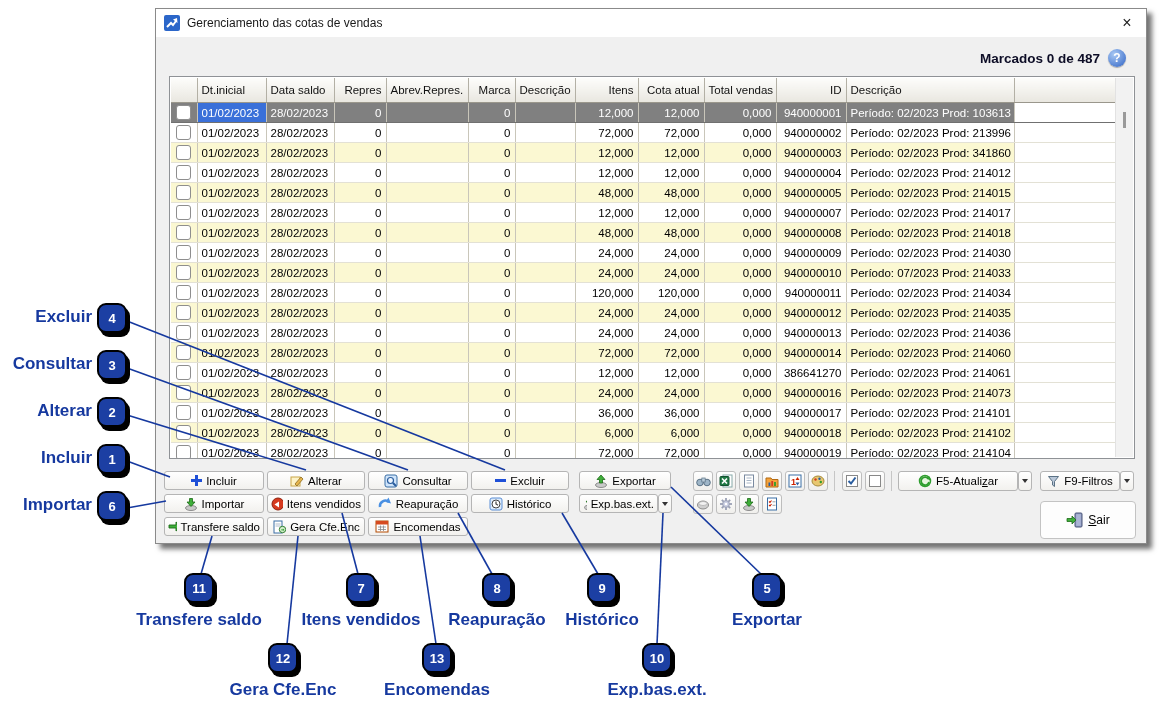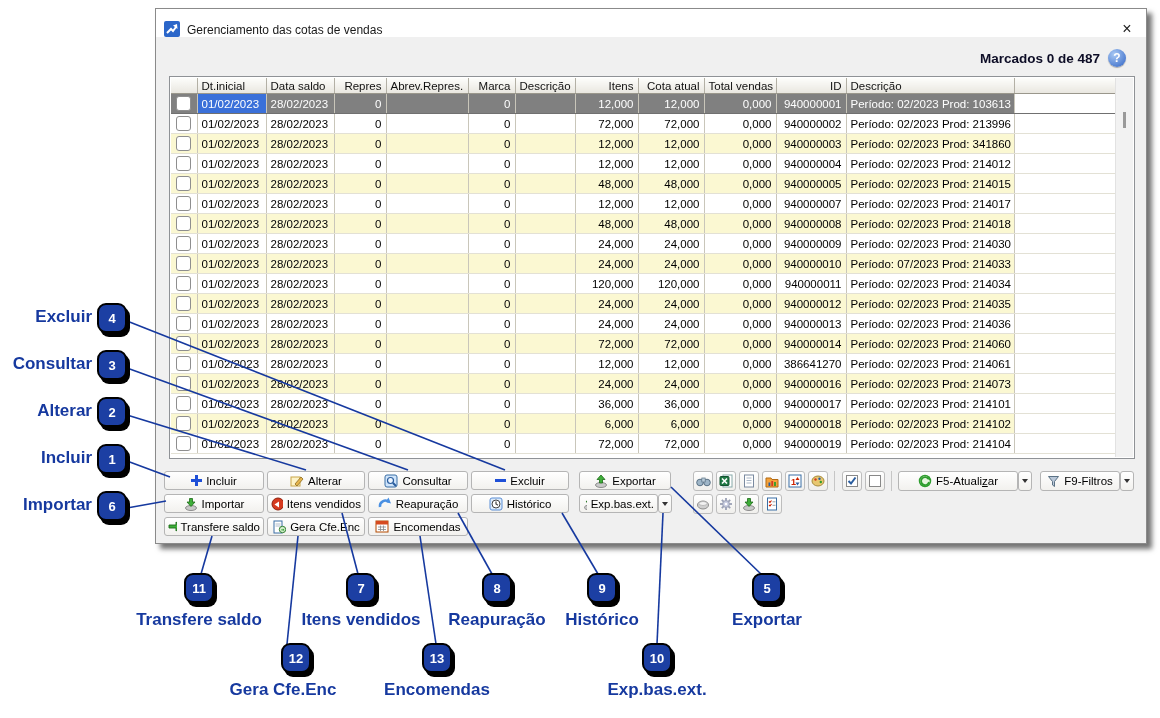--- a/index.html
+++ b/index.html
@@ -1,32 +1,32 @@
 <!DOCTYPE html>
 <html><head>
 <meta charset="utf-8">
 <style>
   html,body{margin:0;padding:0;}
   body{width:1160px;height:718px;position:relative;overflow:hidden;background:#fff;
        font-family:"Liberation Sans",sans-serif;}
   
   .window{position:absolute;left:155px;top:8px;width:992px;height:536px;background:#f0f0f0;
           border:1px solid #8a8a8a;box-shadow:5px 5px 5px rgba(0,0,0,.55);box-sizing:border-box;z-index:1;}
-  .titlebar{height:28px;background:#ffffff;display:flex;align-items:flex-end;padding:0 8px;}
+  .titlebar{height:28px;background:#ffffff;display:flex;align-items:center;padding:0 8px;}
   .title-text{font-size:12px;color:#1a1a1a;margin-left:7px;}
   .close-btn{margin-left:auto;font-size:16px;line-height:16px;color:#222;width:22px;text-align:center;cursor:default;}
   .marcados{position:absolute;top:42px;right:46px;font-weight:bold;font-size:13.5px;color:#0d0d26;}
   .help-icon{position:absolute;top:40px;right:20px;width:18px;height:18px;border-radius:50%;
              background:radial-gradient(circle at 35% 30%,#a9c9f4,#2e62c4);color:#fff;font-weight:bold;
              font-size:12px;text-align:center;line-height:18px;box-shadow:0 1px 1px rgba(0,0,0,.3);}
   
   .table-wrap{position:absolute;left:13px;top:67px;width:966px;height:383px;background:#fff;
               border:1px solid #8f9296;box-sizing:border-box;overflow:hidden;}
   table{border-collapse:collapse;table-layout:fixed;width:calc(100% - 19px);font-size:11.5px;margin:1px 0 0 1px;}
-  th{height:15px;font-weight:normal;color:#111;background:linear-gradient(#fdfdfb,#e9e7e0);
+  th{height:24px;font-weight:normal;color:#111;background:linear-gradient(#fdfdfb,#e9e7e0);
      border-right:1px solid #b3b0a5;border-bottom:1px solid #9a978c;padding:0 4px;overflow:hidden;white-space:nowrap;}
   td{height:19px;padding:0 4px;border-right:1px solid #c9c6ba;border-bottom:1px solid #e3e1d5;
      overflow:hidden;white-space:nowrap;color:#000;}
   .al{text-align:left}.ar{text-align:right}.ac{text-align:center}
   tr.zw td{background:#ffffff;}
   tr.zy td{background:#fbf8d2;}
   tr.sel td{background:#808080;color:#fff;border-bottom-color:#707070;}
   tr.sel td:nth-child(2){background:#3a70d9;}
   td.fill,th.fill{border-right:none;}
   tr.zy td.fill,tr.sel td.fill{background:#fff;color:#000;}
@@ -633,20 +633,28 @@
   <div class="tool" style="left:606px;top:485px;">
     <svg width="12" height="14">
       <rect x="1.5" y="1" width="9" height="12" fill="#fff" stroke="#3a6ea5"></rect>
       <path d="M3 4.5 L4 5.5 L5.5 3.5" stroke="#cc2200" stroke-width="1.1" fill="none"></path>
       <path d="M3 8 L4 9 L5.5 7" stroke="#cc2200" stroke-width="1.1" fill="none"></path>
       <line x1="6.5" y1="4.8" x2="9.5" y2="4.8" stroke="#888" stroke-width="0.8"></line>
       <line x1="6.5" y1="8.3" x2="9.5" y2="8.3" stroke="#888" stroke-width="0.8"></line>
     </svg>
   </div>
 
+  <div class="sair-btn">
+    <svg width="17" height="16">
+      <rect x="9" y="1" width="7" height="14" rx="1" fill="#8e9bc0" stroke="#4a5578"></rect>
+      <rect x="10.2" y="2.2" width="4.6" height="11.6" fill="#aab4d4"></rect>
+      <path d="M1 6.5 H6 V4 L10 8 L6 12 V9.5 H1 Z" fill="#3fae3a" stroke="#1c6b17" stroke-width="0.8"></path>
+    </svg>
+    <span><span class="uln">S</span><span>air</span></span>
+  </div>
 </div>
 
 <svg class="overlay" width="1160" height="718">
   <g stroke="#16399f" stroke-width="1.6" fill="none">
     <line x1="127" y1="461" x2="170" y2="477"></line>
     <line x1="127" y1="415" x2="306" y2="470"></line>
     <line x1="127" y1="368" x2="408" y2="470"></line>
     <line x1="127" y1="321" x2="505" y2="470"></line>
     <line x1="127" y1="508" x2="166" y2="501"></line>
     <line x1="671" y1="487" x2="762" y2="575"></line>
@@ -664,21 +672,21 @@
 <div class="badge" style="left:97px;top:397px;">2</div>
 <div class="badge" style="left:97px;top:350px;">3</div>
 <div class="badge" style="left:97px;top:303px;">4</div>
 <div class="badge" style="left:752px;top:573px;">5</div>
 <div class="badge" style="left:97px;top:491px;">6</div>
 <div class="badge" style="left:346px;top:573px;">7</div>
 <div class="badge" style="left:482px;top:573px;">8</div>
 <div class="badge" style="left:587px;top:573px;">9</div>
 <div class="badge" style="left:642px;top:643px;">10</div>
 <div class="badge" style="left:184px;top:573px;">11</div>
-<div class="badge" style="left:281px;top:643px;">12</div>
+<div class="badge" style="left:268px;top:643px;">12</div>
 <div class="badge" style="left:422px;top:643px;">13</div>
 
 <div class="ann-label ann-left" style="top:448px;">Incluir</div>
 <div class="ann-label ann-left" style="top:401px;">Alterar</div>
 <div class="ann-label ann-left" style="top:354px;">Consultar</div>
 <div class="ann-label ann-left" style="top:307px;">Excluir</div>
 <div class="ann-label ann-left" style="top:495px;">Importar</div>
 <div class="ann-label ann-bottom" style="left:767px;top:610px;">Exportar</div>
 <div class="ann-label ann-bottom" style="left:361px;top:610px;">Itens vendidos</div>
 <div class="ann-label ann-bottom" style="left:497px;top:610px;">Reapuração</div>

